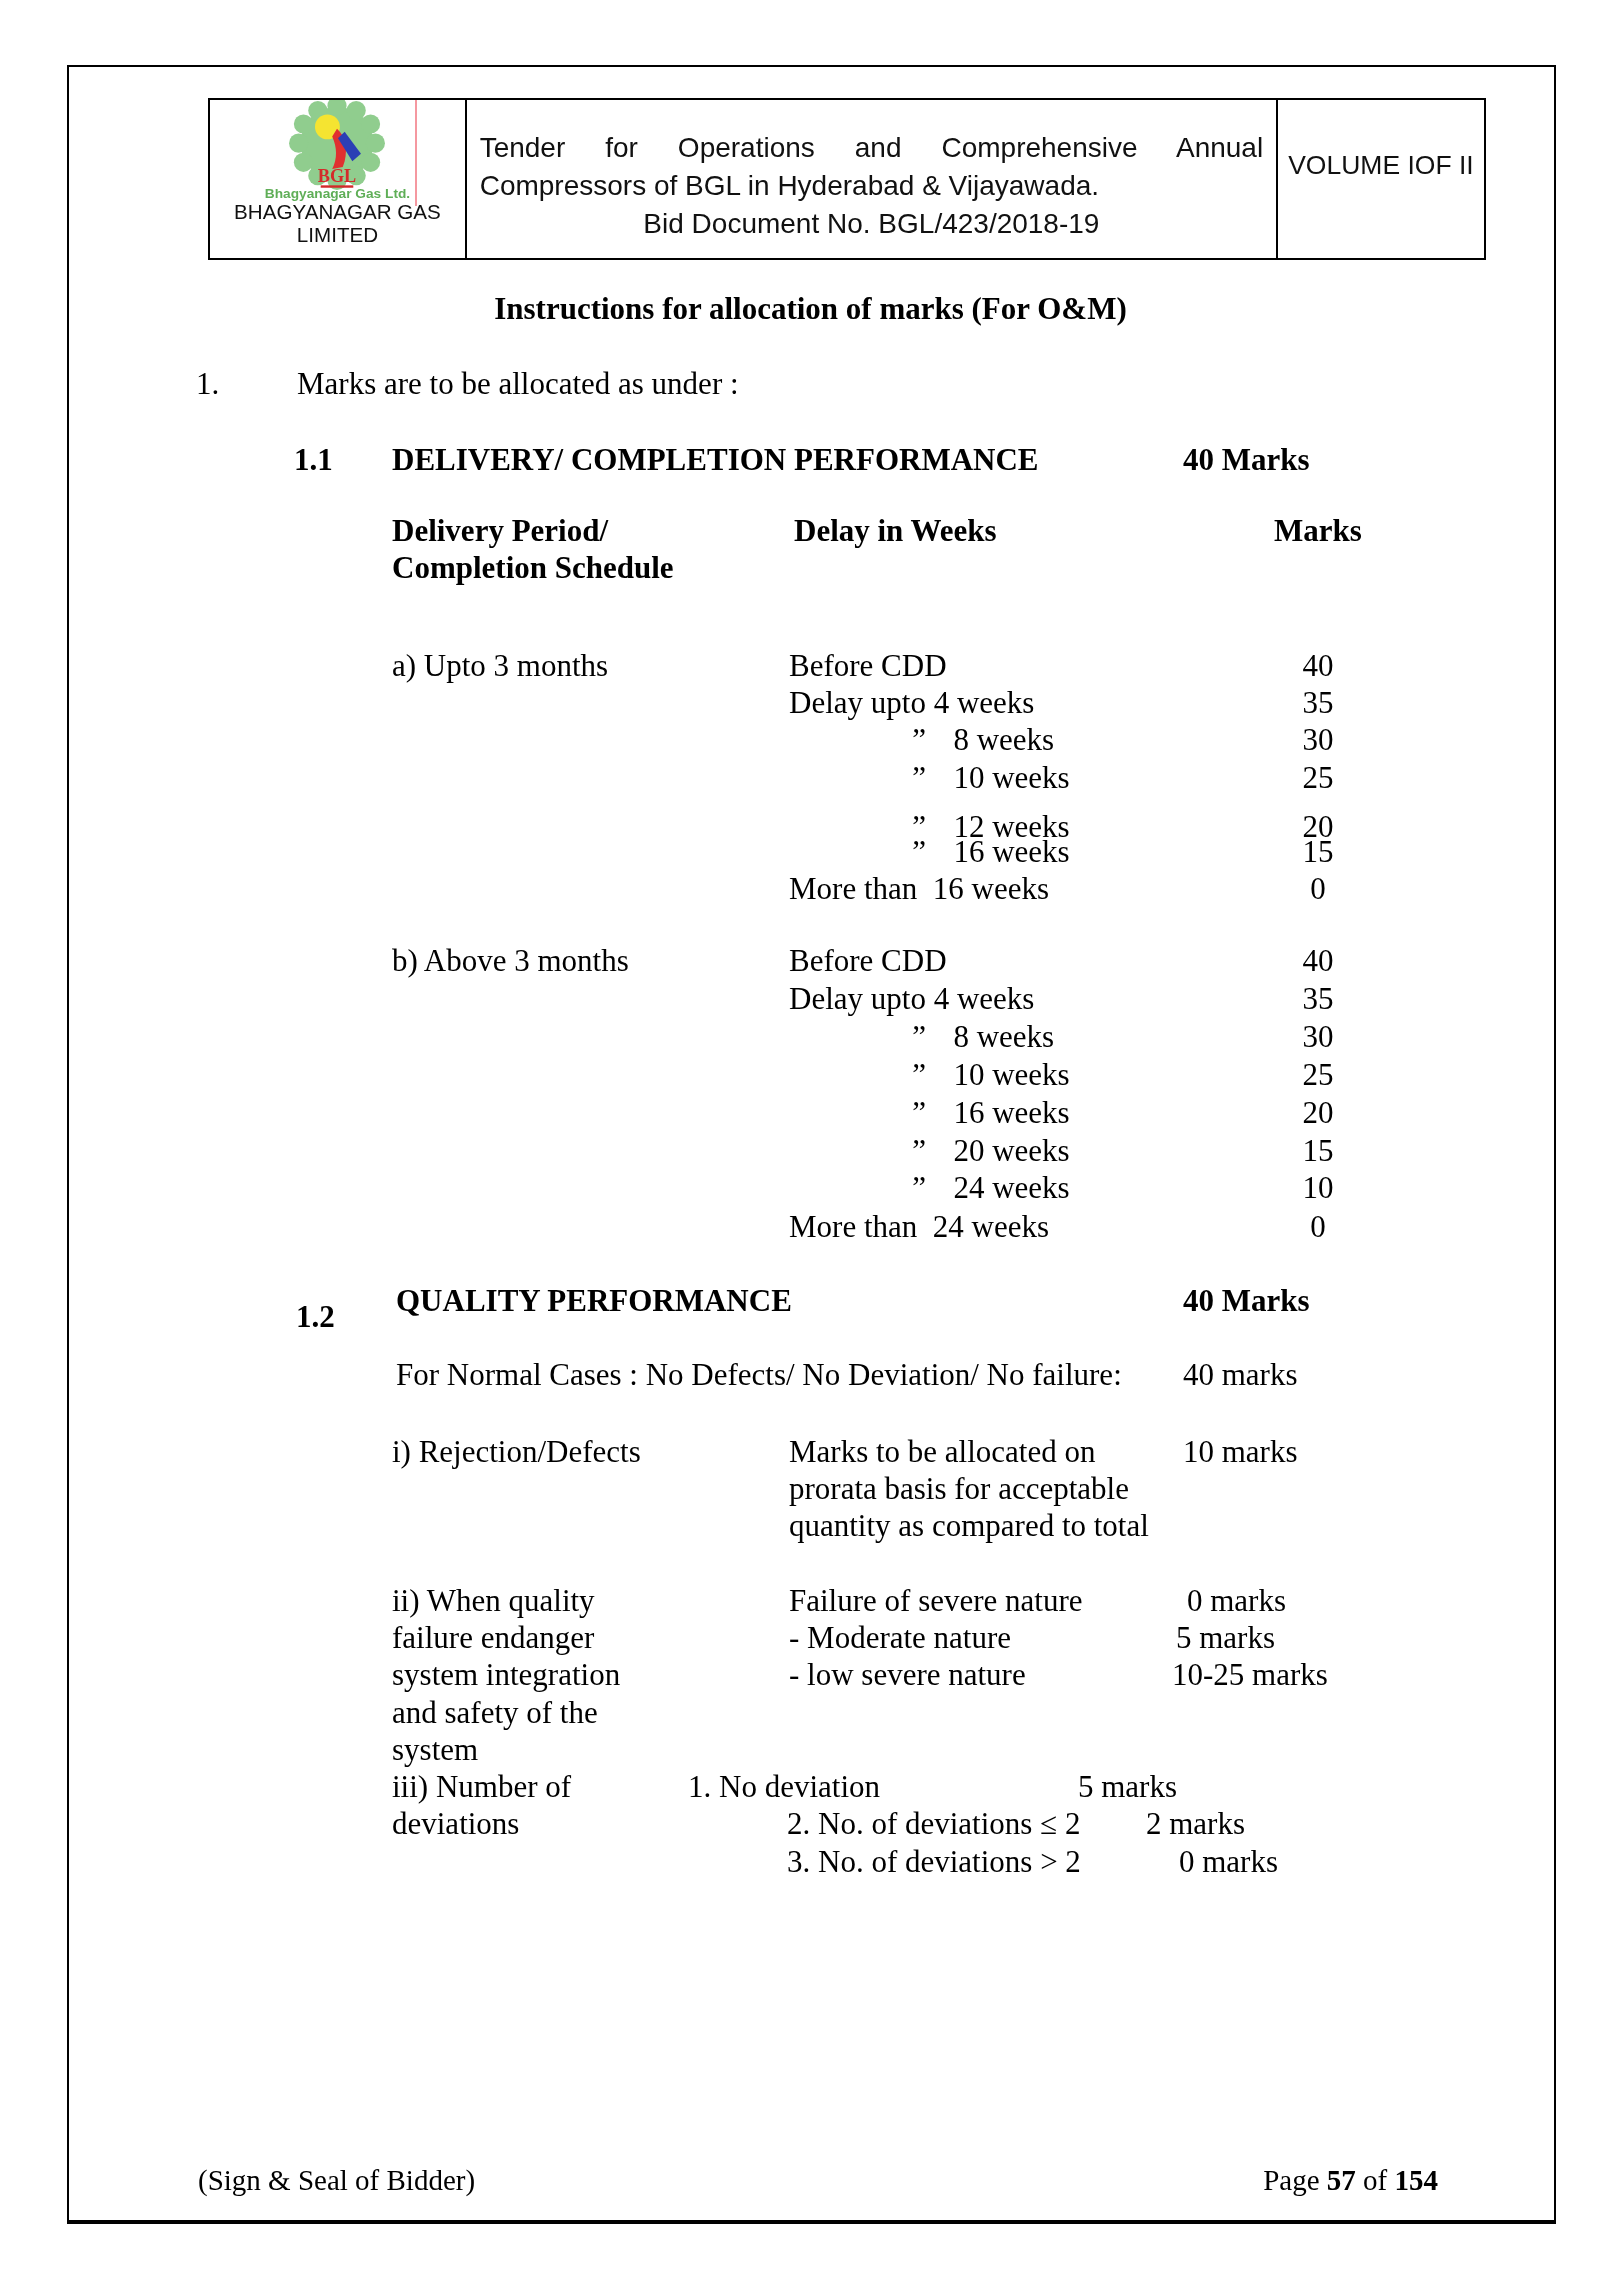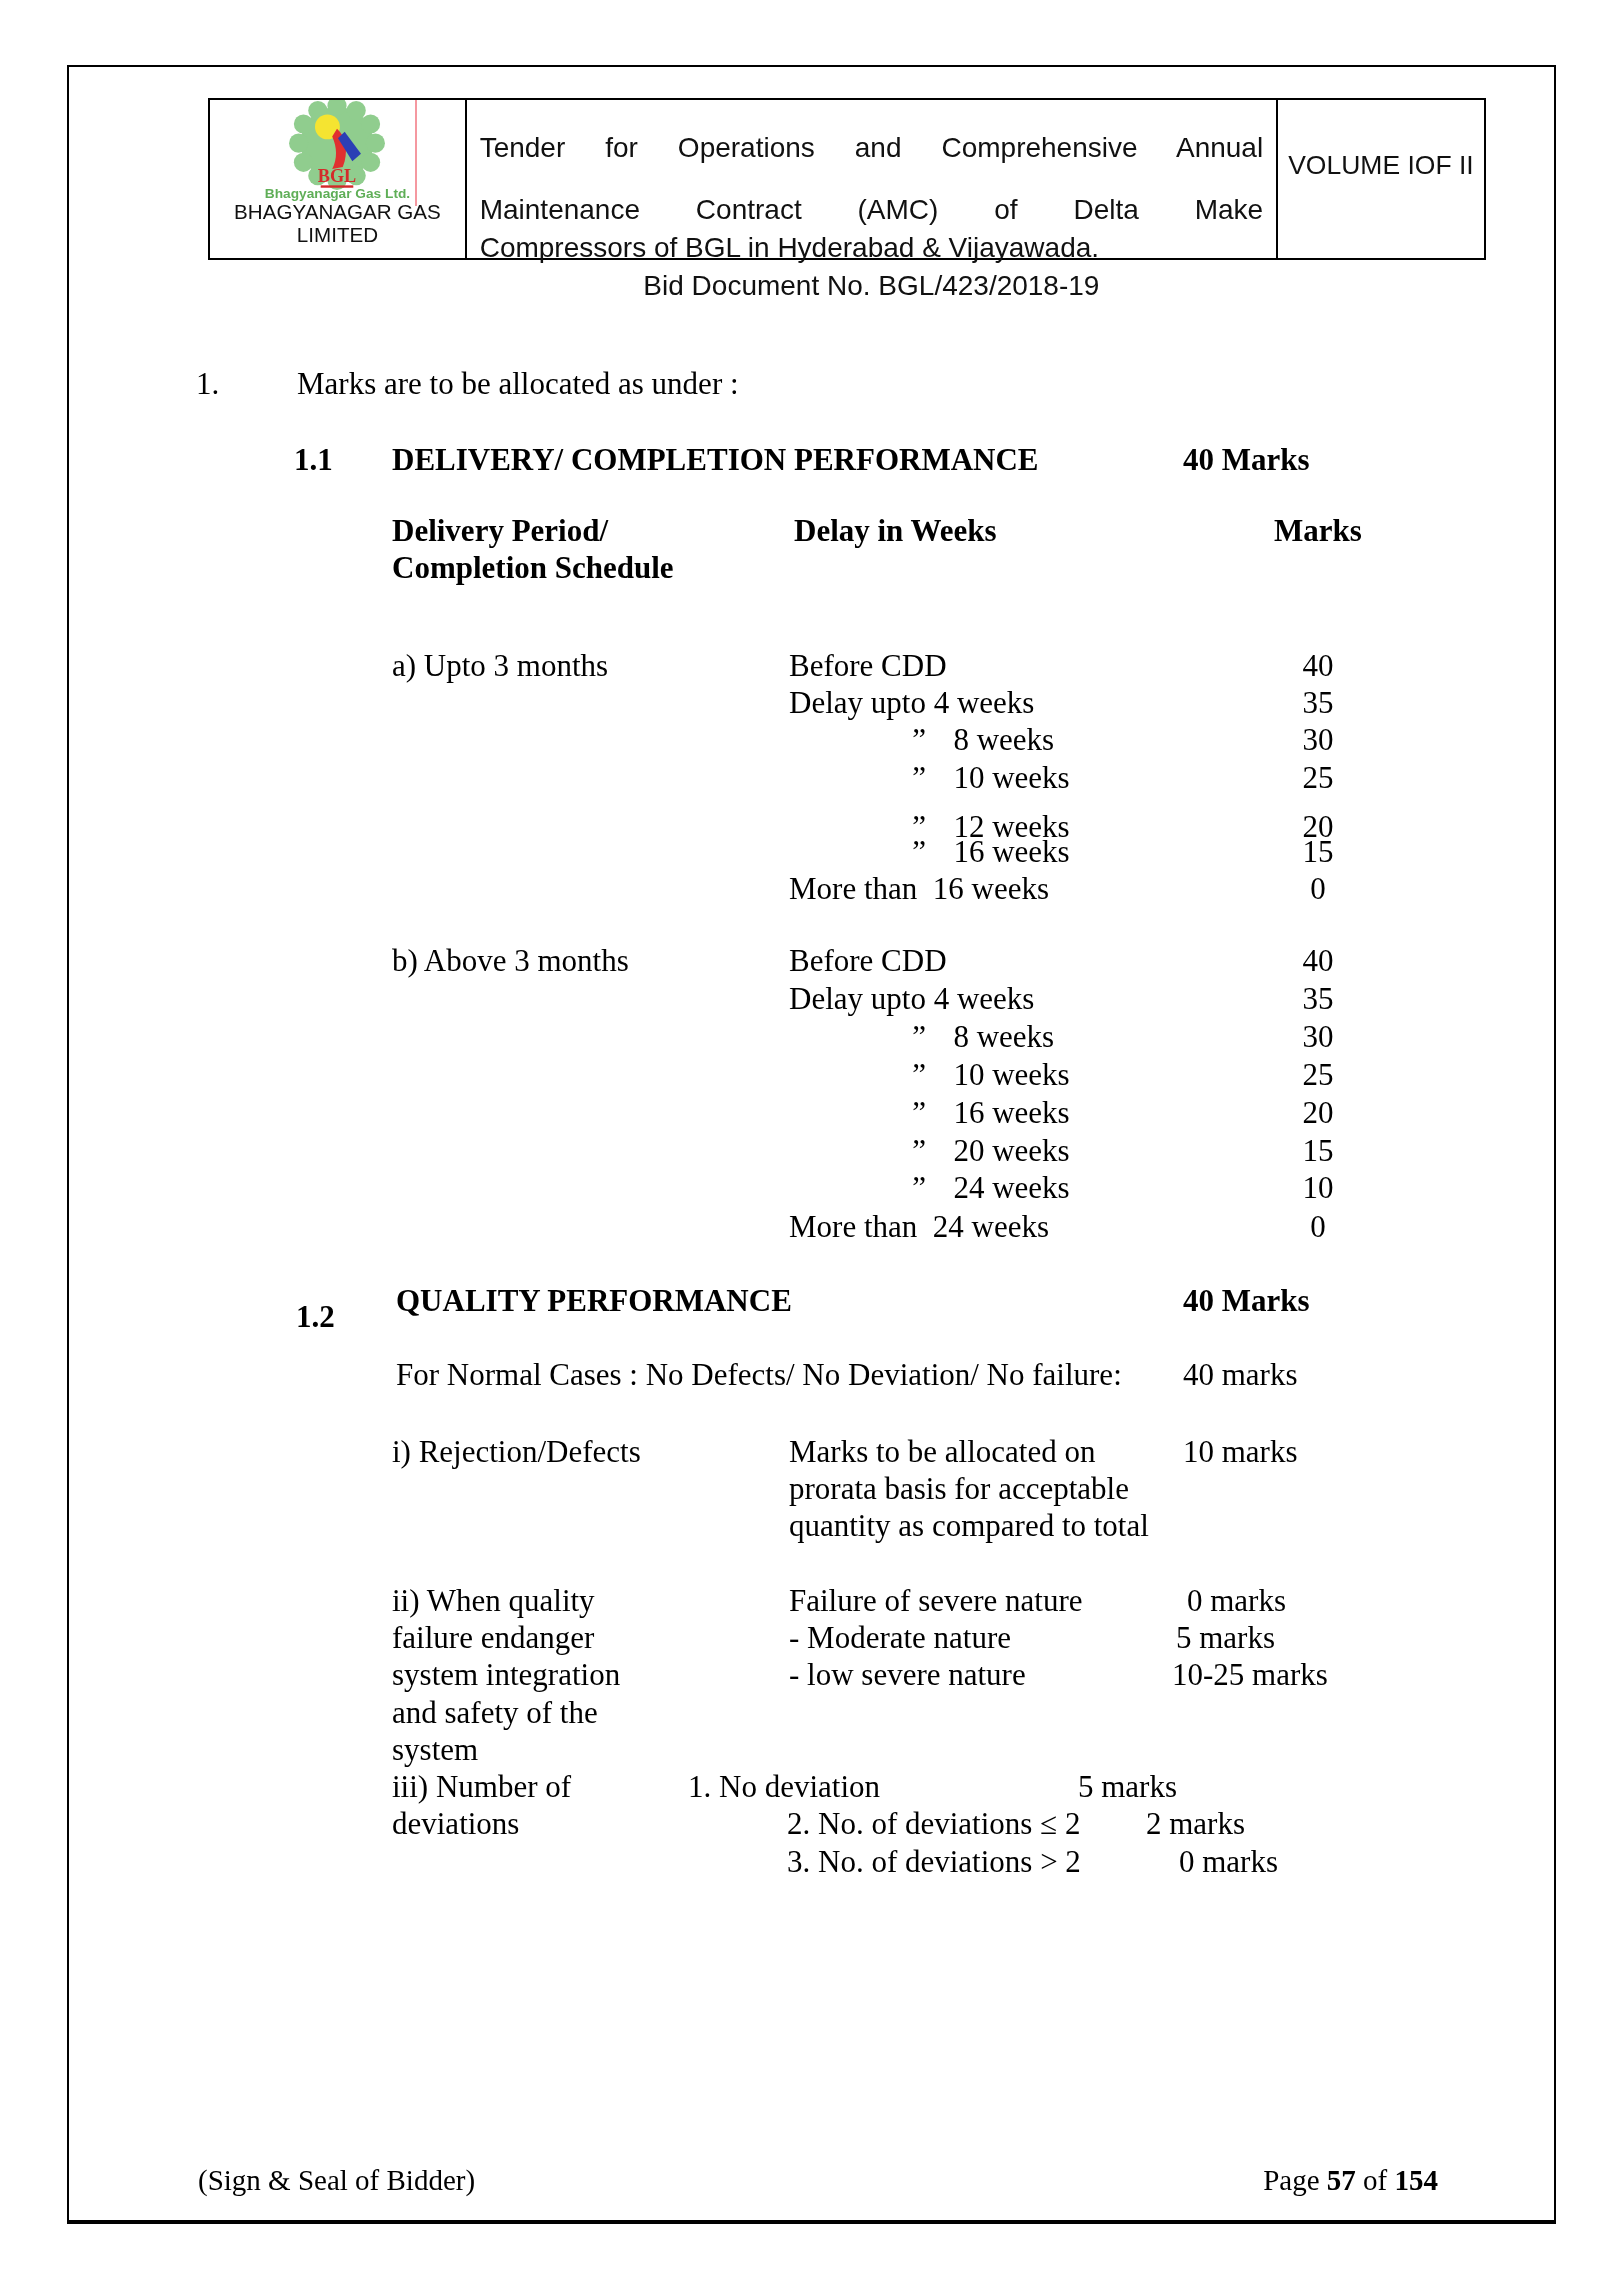--- a/index.html
+++ b/index.html
@@ -67,30 +67,30 @@
         <text x="55" y="86" text-anchor="middle" font-family="Liberation Serif, serif" font-size="19" font-weight="bold" fill="#d42a2a">BGL</text>
         <rect x="38" y="89" width="34" height="2.5" fill="#d42a2a"></rect>
       </svg>
       <div class="logo-caption">Bhagyanagar Gas Ltd.</div>
       <div class="company">BHAGYANAGAR GAS</div>
       <div class="company">LIMITED</div>
       <div class="redline"></div>
     </div>
     <div class="cell title-cell">
       <div class="tj">Tender for Operations and Comprehensive Annual</div>
-      <div class="tj">Maintenance Contract (AMC) of Delta Make</div>
       <div class="tl">Compressors of BGL in Hyderabad &amp; Vijayawada.</div>
       <div class="tc">Bid Document No. BGL/423/2018-19</div>
     </div>
     <div class="cell vol-cell">
       <div>VOLUME I</div>
       <div>OF II</div>
     </div>
   </div>
 
+  <div class="abs center b" style="top:290px;">Instructions for allocation of marks (For O&amp;M)</div>
 
   <div class="row" style="top:365px;">
     <span class="mk" style="left:196px;">1.</span>
     <span class="mk" style="left:297px;">Marks are to be allocated as under :</span>
   </div>
 
   <div class="row b" style="top:441px;">
     <span class="mk" style="left:294px;">1.1</span>
     <span class="mk" style="left:392px;">DELIVERY/ COMPLETION PERFORMANCE</span>
     <span class="mk" style="left:1183px;">40 Marks</span>

